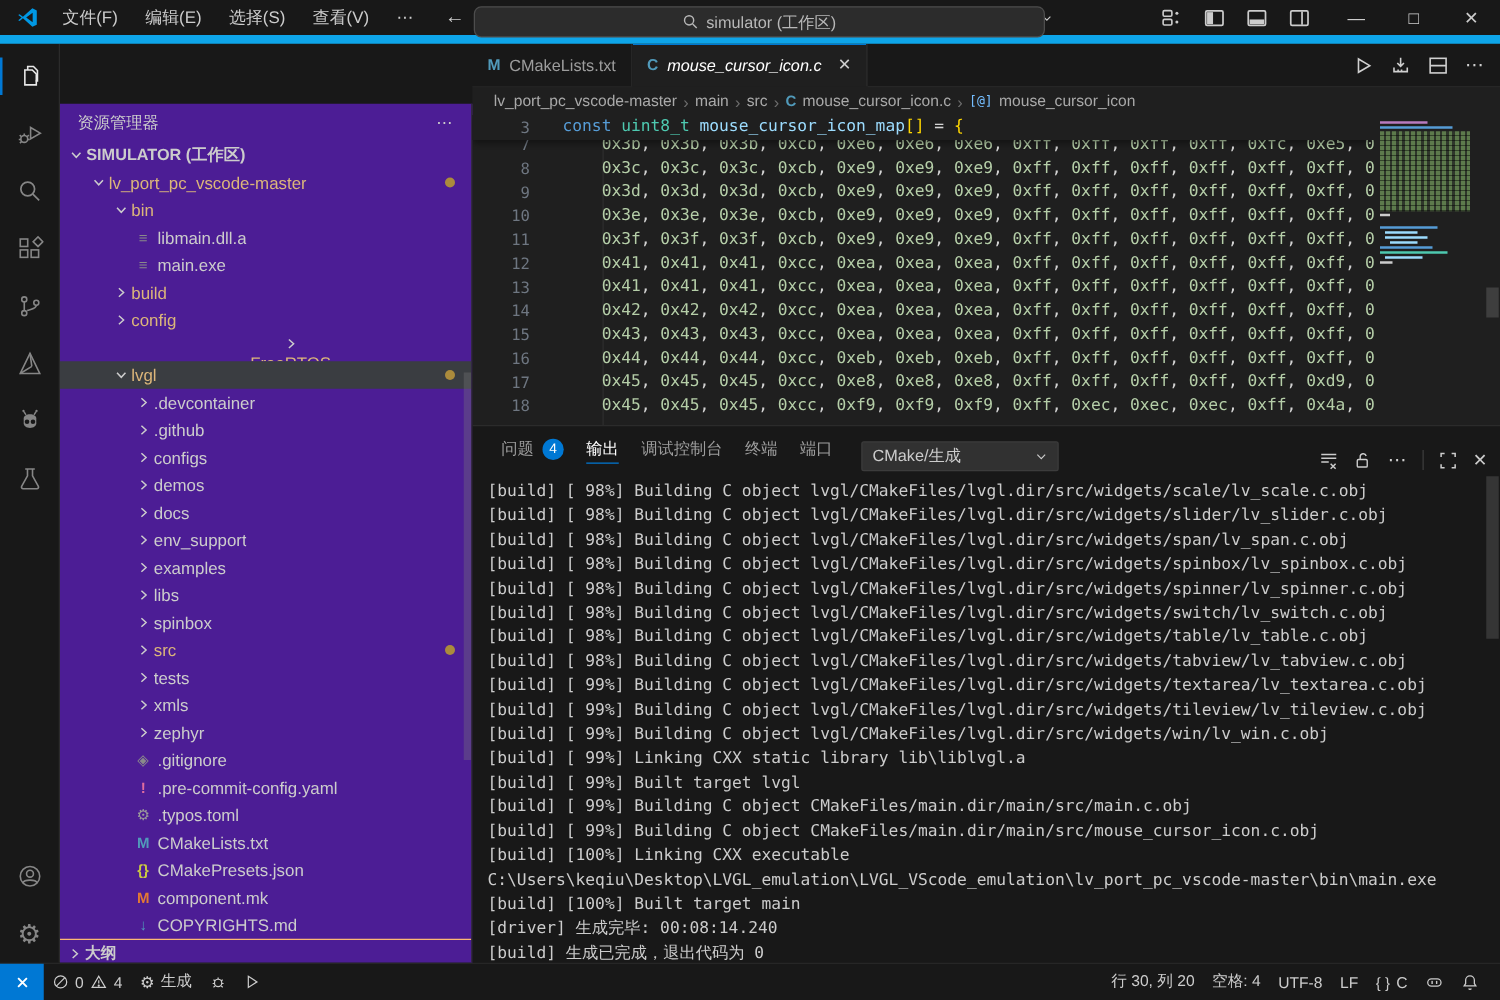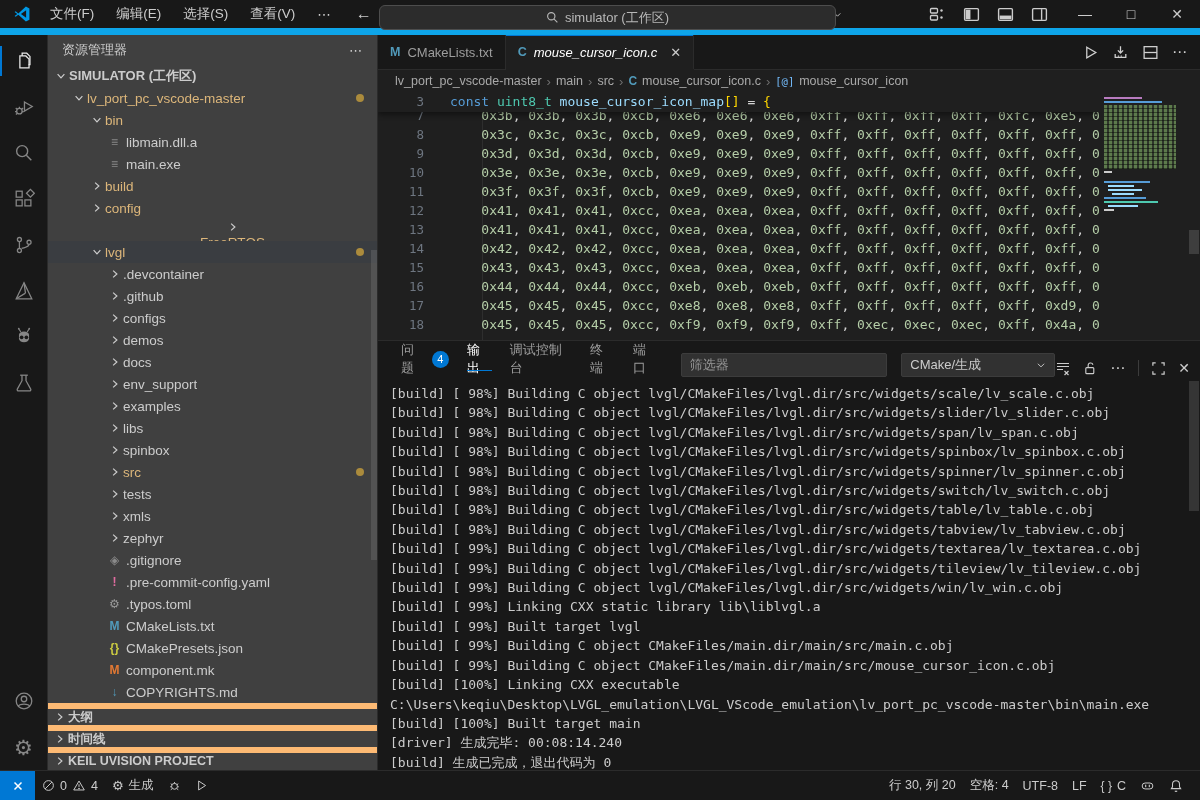--- a/index.html
+++ b/index.html
@@ -38,38 +38,38 @@
     display:flex; flex-direction:column; align-items:center; padding-top:3px; flex-shrink:0; }
   .ab-item { width:48px; height:46px; display:flex; align-items:center; justify-content:center;
     color:#868686; position:relative; }
   .ab-item.active { color:#e7e7e7; }
   .ab-item.active::before { content:""; position:absolute; left:0; top:8px; bottom:8px;
     width:2px; background:#0078d4; }
   .ab-bottom { margin-top:auto; }
   .gear-glyph { font-size:21px; line-height:1; }
 
   
-  .sidebar { width:330px; background:#404040; border-right:1px solid #2b2b2b;
-    position:relative; flex-shrink:0; overflow:hidden; }
+  .sidebar { width:330px; background:#4c1d95; border-right:1px solid #2b2b2b;
+    position:relative; flex-shrink:0; overflow:hidden;margin-top:48px; }
   .sb-header { height:30px; display:flex; align-items:center; padding:0 14px; font-size:13px; color:#cccccc; }
   .sb-more { margin-left:auto; color:#cccccc; letter-spacing:1px; }
   .tree-row { height:22px; display:flex; align-items:center; white-space:nowrap;
     position:relative; font-size:13.5px; color:#cccccc; }
   .tree-row.sel { background:#3a3d41; }
   .chev { width:17px; height:16px; display:flex; align-items:center; justify-content:center;
     color:#cccccc; flex-shrink:0; }
   .chev svg { transition:none; }
   .chev.open svg { transform:rotate(90deg); }
   .ficon { width:17px; text-align:center; margin-right:3px; font-size:12px; font-weight:bold; flex-shrink:0; }
   .t-label { overflow:hidden; text-overflow:clip; }
   .t-gold { color:#dcb67a; }
   .t-root { font-weight:bold; font-size:13px; }
   .mod-dot { position:absolute; right:13px; top:7px; width:8px; height:8px;
     border-radius:50%; background:#ab8b3c; }
-  .sb-section { height:22px; border-top:6px solid #fdba74; display:flex; align-items:center;
+  .sb-section { height:22px; border-top:1px solid #fdba74; display:flex; align-items:center;
     font-weight:bold; font-size:12.5px; color:#cccccc; padding-left:3px;text-align:right; }
   .sb-scroll { position:absolute; right:0; top:215px; width:6px; height:310px;
     background:rgba(121,121,121,.35); }
 
   
   .editor-col { flex:1; display:flex; flex-direction:column; background:#1f1f1f; min-width:0; }
   .tabbar { height:35px; background:#181818; display:flex; border-bottom:1px solid #2b2b2b; }
   .tab { display:flex; align-items:center; padding:0 12px; gap:7px; font-size:13px;
     color:#9d9d9d; border-right:1px solid #2b2b2b; background:#181818; }
   .tab.active { background:#1f1f1f; color:#ffffff; font-style:italic;
@@ -630,23 +630,20 @@
             <div class="ptab">
               <span>调试控制台</span>
             </div>
             <div class="ptab">
               <span>终端</span>
             </div>
             <div class="ptab">
               <span>端口</span>
             </div>
           </div>
-        <div class="pfilter">
-          <span>筛选器</span>
-        </div>
         <div class="pselect">
           <span>CMake/生成</span>
           <svg width="10" height="10" viewBox="0 0 16 16" fill="none" stroke="#cccccc" stroke-width="1.5">
               <path d="m3 6 5 5 5-5"></path>
             </svg>
         </div>
         <div class="picons">
           <span>
             <svg width="16" height="16" viewBox="0 0 16 16" fill="none" stroke="#cccccc" stroke-width="1.2">
                 <path d="M2 3.5h12M2 6.5h12M2 9.5h6"></path>

